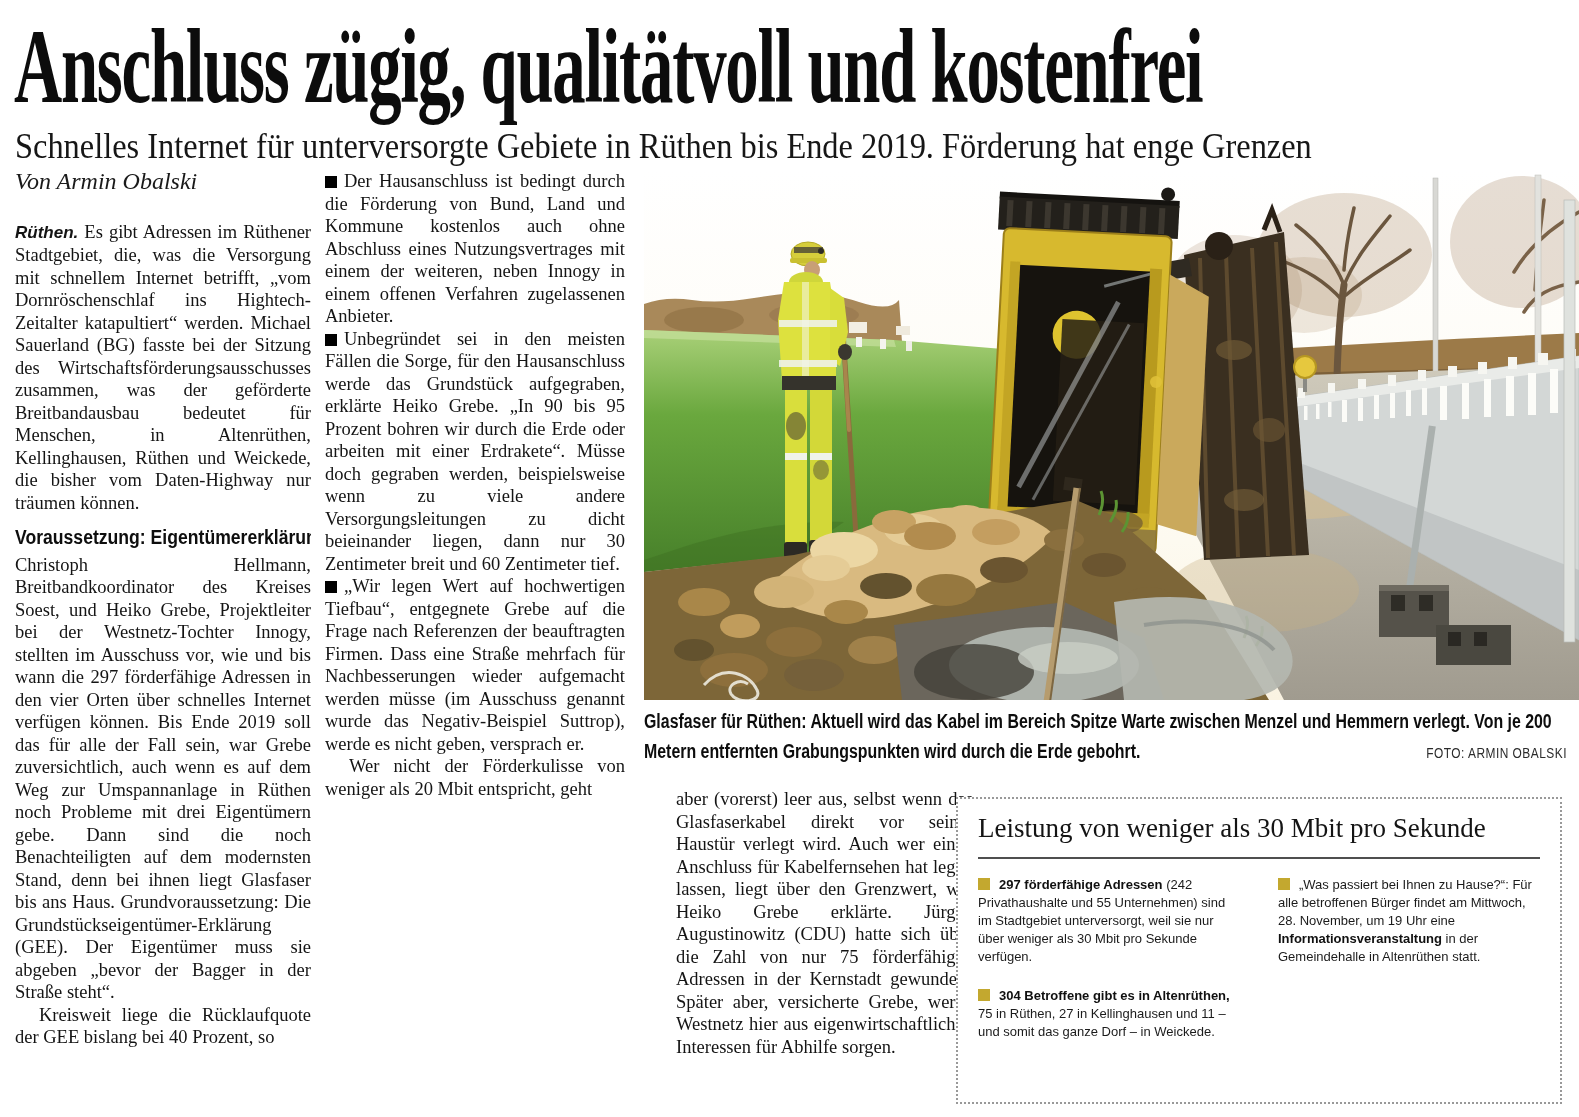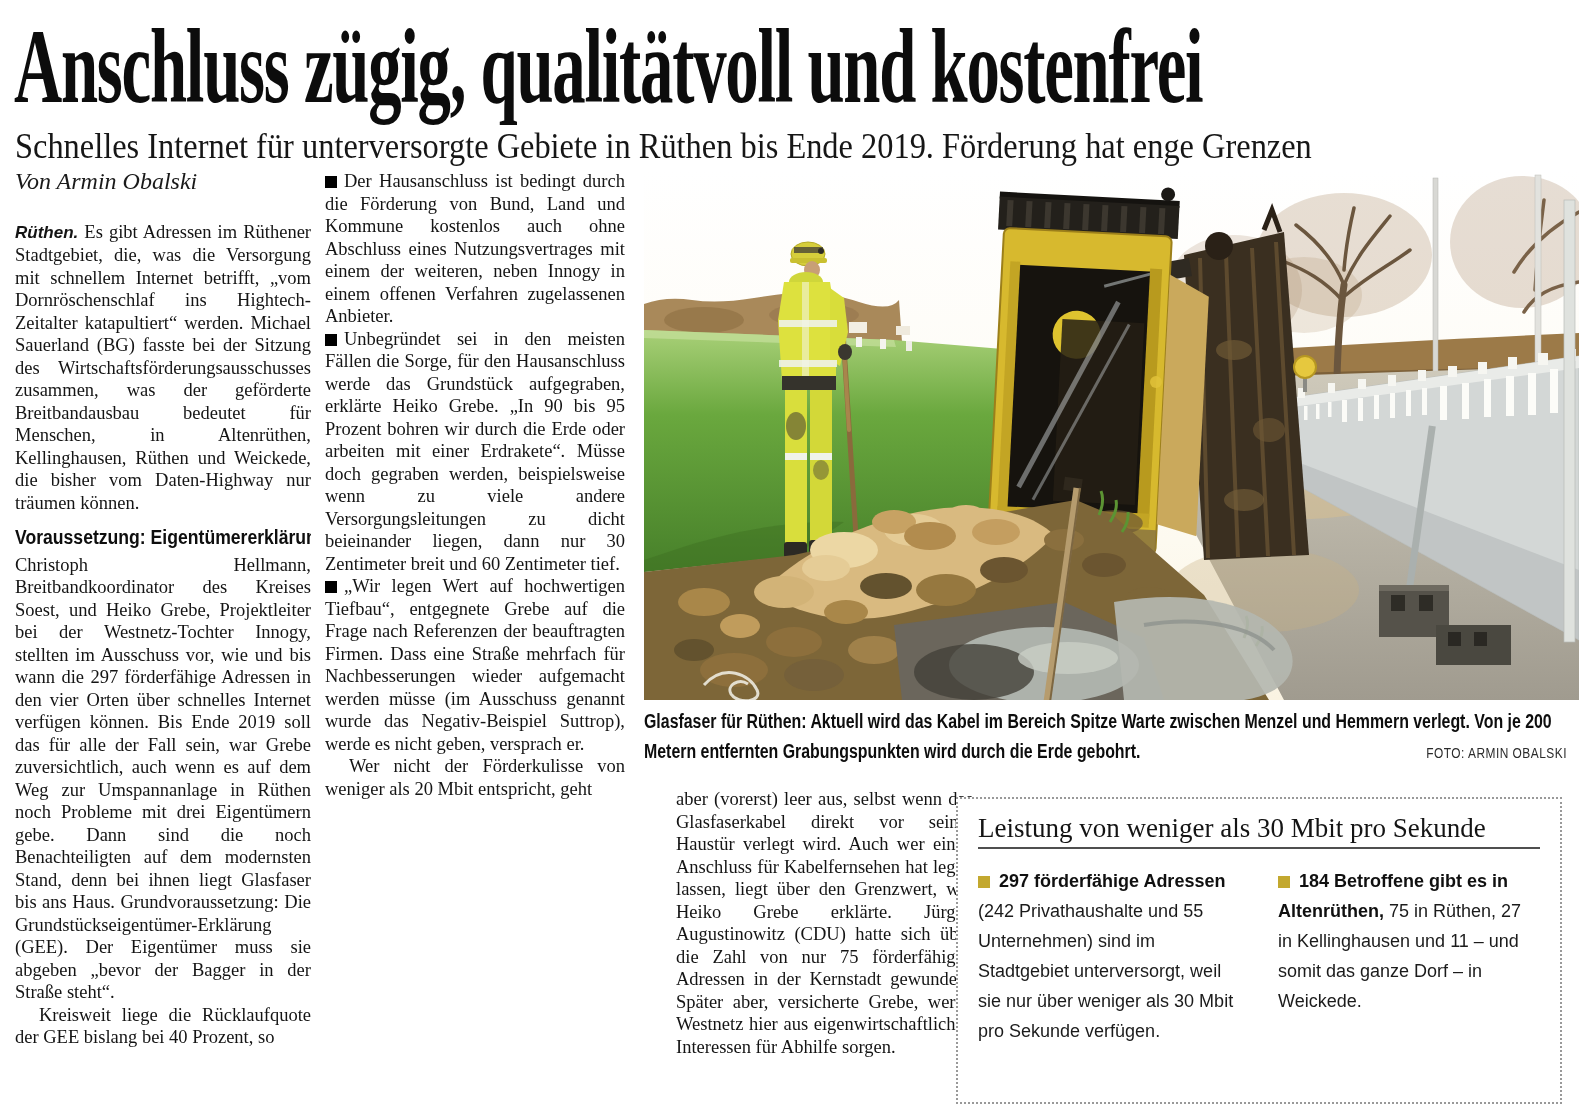--- a/index.html
+++ b/index.html
@@ -58,26 +58,26 @@
     font-size:15px; letter-spacing:0.6px; color:#2b2b2b;
   }
   
   .infobox {
     position:absolute; left:956px; top:797px; width:606px; height:307px;
     border:2px dotted #999; background:#fff; padding:14px 20px 12px 20px;
     font-family:"Liberation Sans", sans-serif; color:#1b1b1b;
   }
   .infobox-title {
     font-family:"Liberation Serif", serif; font-size:27px; color:#141414;
-    padding-bottom:3px; border-bottom:2px solid #4f4f4f;
+    padding-bottom:13px; border-bottom:2px solid #4f4f4f;
   }
   .infobox-cols {
     margin-top:17px; height:212px; overflow:hidden;
     column-count:2; column-gap:38px; column-fill:auto;
-    font-size:18px; line-height:30px;
+    font-size:13px; line-height:18px;
   }
   .infobox-item { margin-bottom:21px; }
   .olive {
     display:inline-block; width:12px; height:12px; background:#c3a82f;
     margin-right:9px; transform:translateY(1px);
   }
   .infobox-item b { color:#101010; }
 </style>
 </head>
 <body>
@@ -341,18 +341,18 @@
   </div>
 
   <div class="col col3">
     <p class="body-p">aber (vorerst) leer aus, selbst wenn das Glasfaserkabel direkt vor seiner Haustür verlegt wird. Auch wer einen Anschluss für Kabelfernsehen hat legen lassen, liegt über den Grenzwert, wie Heiko Grebe erklärte. Jürgen Augustinowitz (CDU) hatte sich über die Zahl von nur 75 förderfähigen Adressen in der Kernstadt gewundert. Später aber, versicherte Grebe, werde Westnetz hier aus eigenwirtschaftlichen Interessen für Abhilfe sorgen.</p>
   </div>
 
   <div class="infobox">
     <div class="infobox-title">Leistung von weniger als 30 Mbit pro Sekunde</div>
     <div class="infobox-cols">
       <div class="infobox-item"><span class="olive"></span><span></span><b>297 förderfähige Adressen</b><span> (242 Privathaushalte und 55 Unternehmen) sind im Stadtgebiet unterversorgt, weil sie nur über weniger als 30 Mbit pro Sekunde verfügen.</span></div>
-      <div class="infobox-item"><span class="olive"></span><span></span><b>184 Betroffene gibt es in Altenrüthen,</b><span> 75 in Rüthen, 27 in Kellinghausen und 11 – und somit das ganze Dorf – in Weickede.</span></div>
+      <div class="infobox-item"><span class="olive"></span><span></span><b>304 Betroffene gibt es in Altenrüthen,</b><span> 75 in Rüthen, 27 in Kellinghausen und 11 – und somit das ganze Dorf – in Weickede.</span></div>
       <div class="infobox-item"><span class="olive"></span><span>„Was passiert bei Ihnen zu Hause?“: Für alle betroffenen Bürger findet am Mittwoch, 28. November, um 19 Uhr eine </span><b>Informationsveranstaltung</b><span> in der Gemeindehalle in Altenrüthen statt.</span></div>
     </div>
   </div>
 
 </div>
 
 </body></html>

